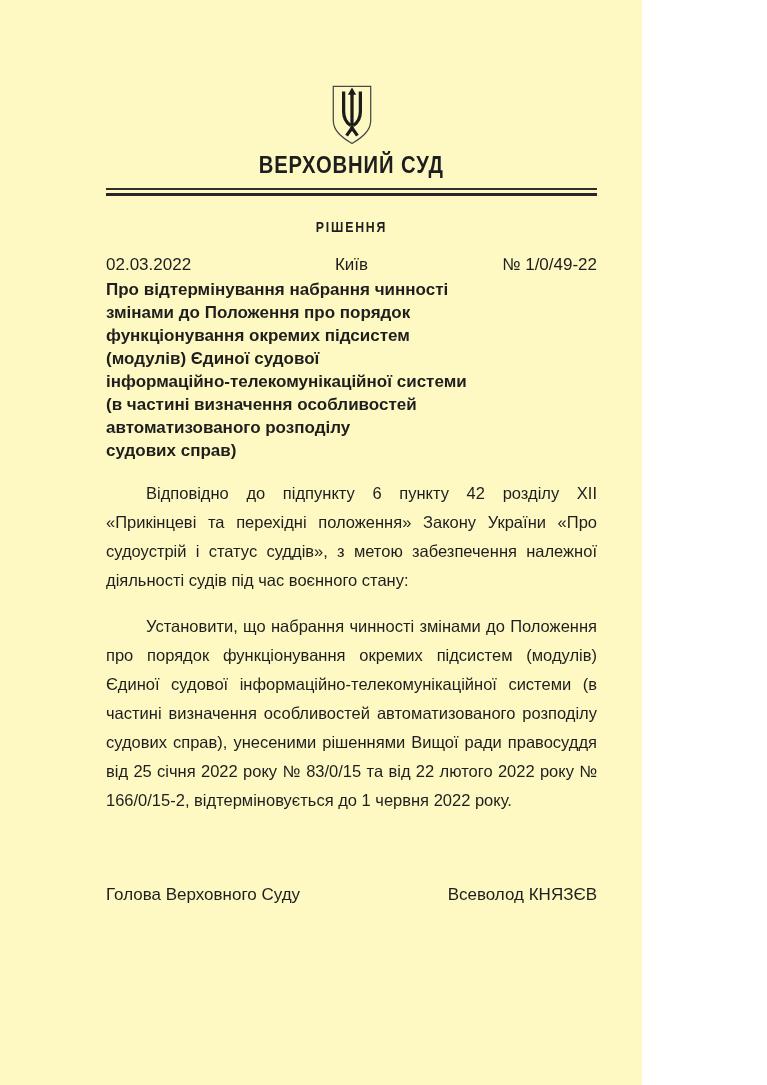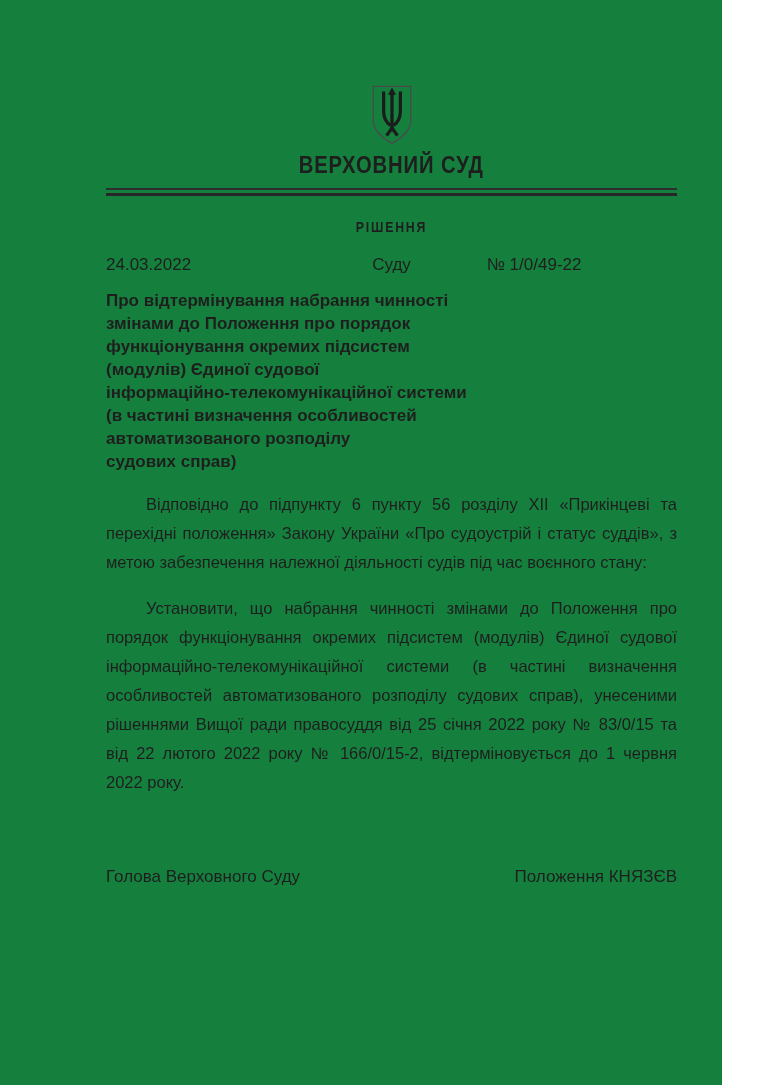--- a/index.html
+++ b/index.html
@@ -2,24 +2,24 @@
 <html lang="uk"><head>
 <meta charset="utf-8">
 <style>
   html, body {
     margin: 0;
     padding: 0;
     background: #ffffff;
   }
   .page {
     position: relative;
-    width: 722px;
+    width: 642px;
     height: 1085px;
     box-sizing: border-box;
-    background: #15803d;
+    background: #fef9c3;
     color: #1e1e1e;
     font-family: "Liberation Sans", sans-serif;
     padding: 84px 45px 8px 106px;
     overflow: hidden;
   }
 
   .emblem {
     display: block;
     margin: 0 auto;
     width: 46px;
@@ -51,24 +51,24 @@
     letter-spacing: 2px;
   }
   .meta-row {
     margin-top: 20px;
     display: flex;
     align-items: baseline;
     font-size: 17px;
   }
   .meta-row > span { flex: 1 1 0; }
   .meta-city { text-align: center; }
-  .meta-number { }
+  .meta-number { text-align: right; }
 
   .subject {
-    margin-top: 14px;
+    margin-top: 3px;
     font-size: 17px;
     font-weight: bold;
     line-height: 23px;
     white-space: pre-line;
     max-width: 430px;
   }
   .body-para {
     margin: 0;
     margin-top: 17px;
     font-size: 16.5px;
@@ -106,36 +106,36 @@
     <span class="condense">ВЕРХОВНИЙ СУД</span>
   </div>
 
   <div class="double-rule"></div>
 
   <div class="doc-type">
     <span class="condense">РІШЕННЯ</span>
   </div>
 
   <div class="meta-row">
-    <span class="meta-date">24.03.2022</span>
-    <span class="meta-city">Суду</span>
+    <span class="meta-date">02.03.2022</span>
+    <span class="meta-city">Київ</span>
     <span class="meta-number">№ 1/0/49-22</span>
   </div>
 
   <div class="subject">Про відтермінування набрання чинності
 змінами до Положення про порядок
 функціонування окремих підсистем
 (модулів) Єдиної судової
 інформаційно-телекомунікаційної системи
 (в частині визначення особливостей
 автоматизованого розподілу
 судових справ)</div>
 
-  <p class="body-para">Відповідно до підпункту 6 пункту 56 розділу XII «Прикінцеві та перехідні положення» Закону України «Про судоустрій і статус суддів», з метою забезпечення належної діяльності судів під час воєнного стану:</p>
+  <p class="body-para">Відповідно до підпункту 6 пункту 42 розділу XII «Прикінцеві та перехідні положення» Закону України «Про судоустрій і статус суддів», з метою забезпечення належної діяльності судів під час воєнного стану:</p>
 
   <p class="body-para">Установити, що набрання чинності змінами до Положення про порядок функціонування окремих підсистем (модулів) Єдиної судової інформаційно-телекомунікаційної системи (в частині визначення особливостей автоматизованого розподілу судових справ), унесеними рішеннями Вищої ради правосуддя від 25 січня 2022 року № 83/0/15 та від 22 лютого 2022 року № 166/0/15-2, відтерміновується до 1 червня 2022 року.</p>
 
   <div class="signature-row">
     <span>Голова Верховного Суду</span>
-    <span>Положення КНЯЗЄВ</span>
+    <span>Всеволод КНЯЗЄВ</span>
   </div>
 
 </div>
 
 </body></html>

